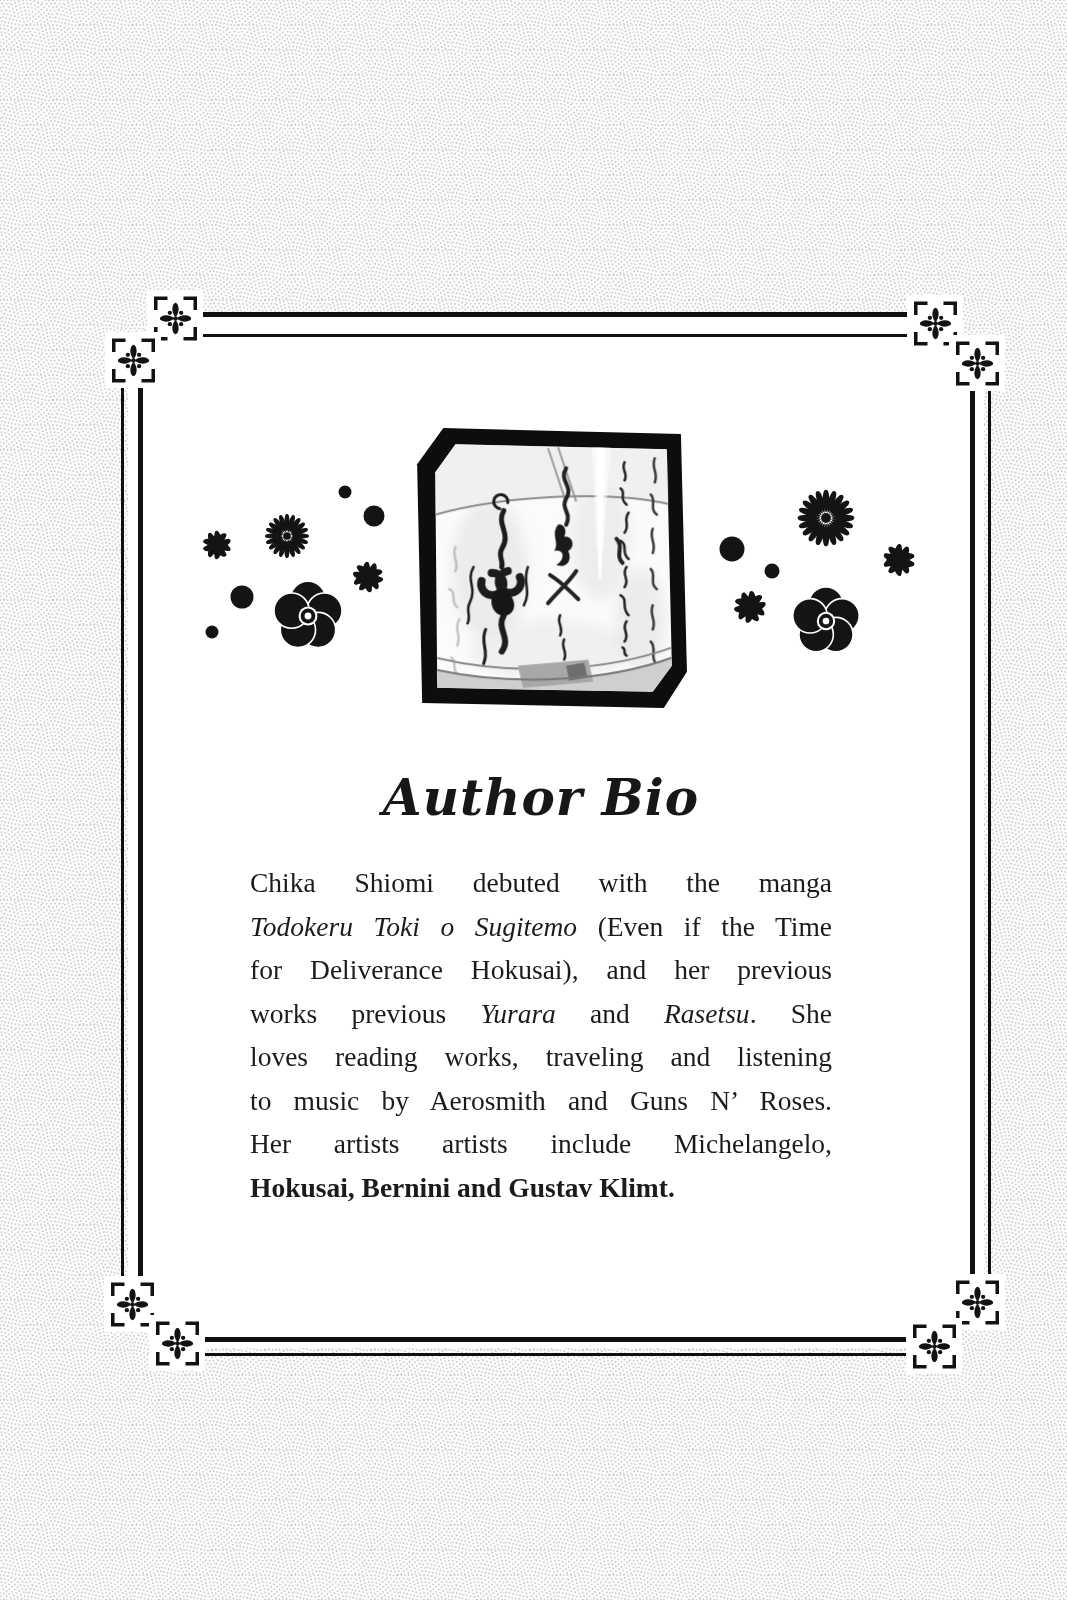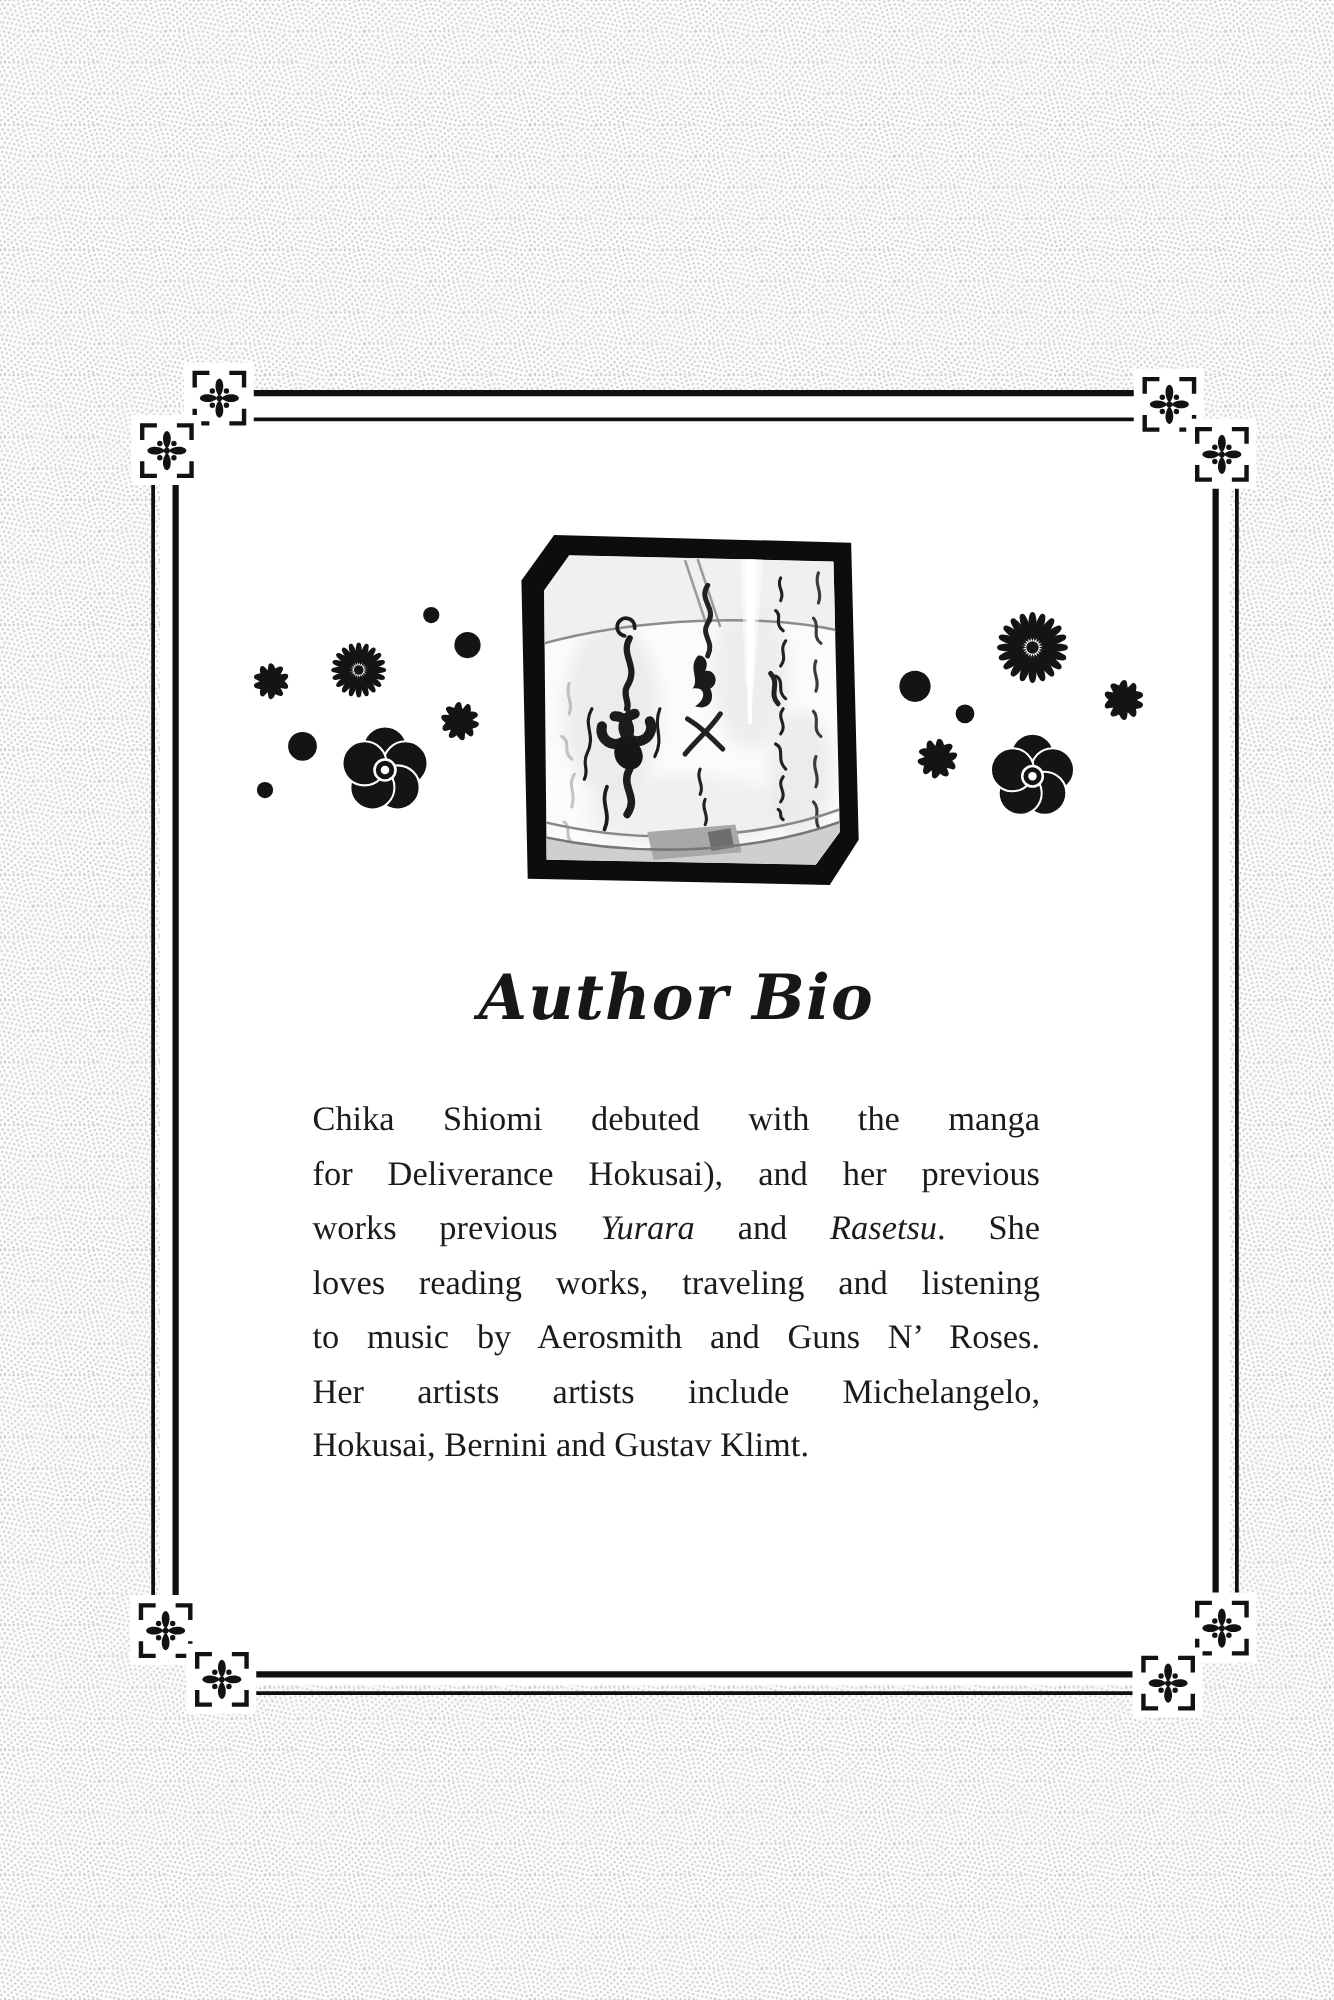--- a/index.html
+++ b/index.html
@@ -18,23 +18,23 @@
   .corner{position:absolute;width:56px;height:56px;background:#ffffff;z-index:3;
           display:flex;align-items:center;justify-content:center;}
   .corner svg{width:47px;height:47px;display:block;}
   #dec-layer{position:absolute;left:0;top:0;width:1067px;height:1600px;z-index:4;pointer-events:none;}
   .dec{position:absolute;}
   .dot{background:#141414;border-radius:50%;}
   #artwork{position:absolute;left:399px;top:418px;z-index:5;}
   #text-col{position:absolute;left:250px;top:768px;width:582px;z-index:5;}
   #title{font-family:"DejaVu Serif",serif;font-style:italic;font-weight:700;font-size:50px;
          letter-spacing:1px;color:#171717;text-align:center;}
-  #bio{margin-top:46px;font-size:27.5px;line-height:43.5px;color:#1b1b1b;}
+  #bio{margin-top:34px;font-size:27.5px;line-height:43.5px;color:#1b1b1b;}
   .bio-line{text-align:justify;text-align-last:justify;}
-  .bio-line:last-child{text-align-last:left;}
+  .bio-line:last-child{text-align-last:left;font-weight:bold;}
   .bio-line i{font-style:italic;}
   #shape-defs{position:absolute;width:0;height:0;overflow:hidden;}
 </style>
 </head>
 <body>
 
 <svg id="shape-defs" aria-hidden="true">
   <defs>
     <g id="shape-kiku">
       <path id="kiku-petal" d="M50,43.5 C46.5,37 44.5,27 47,17.5 C48,13.6 52,13.6 53,17.5 C55.5,27 53.5,37 50,43.5 Z" fill="#141414"></path>
@@ -277,20 +277,21 @@
         <path d="M166,246 L184,243 L187,258 L169,261 Z" fill="#6e6e6e"></path>
         <path d="M36,250 C120,268 210,260 271,238" stroke="#777777" stroke-width="2" fill="none"></path>
       </g>
     </svg>
   </div>
 
   <div id="text-col">
     <div id="title">Author Bio</div>
     <div id="bio">
         <div class="bio-line"><span>Chika Shiomi debuted with the manga</span></div>
+        <div class="bio-line"><i>Todokeru Toki o Sugitemo</i><span> (Even if the Time</span></div>
         <div class="bio-line"><span>for Deliverance Hokusai), and her previous</span></div>
         <div class="bio-line"><span>works previous </span><i>Yurara</i><span> and </span><i>Rasetsu</i><span>. She</span></div>
         <div class="bio-line"><span>loves reading works, traveling and listening</span></div>
         <div class="bio-line"><span>to music by Aerosmith and Guns N’ Roses.</span></div>
         <div class="bio-line"><span>Her artists artists include Michelangelo,</span></div>
         <div class="bio-line"><span>Hokusai, Bernini and Gustav Klimt.</span></div>
       </div>
   </div>
 
 </div>

